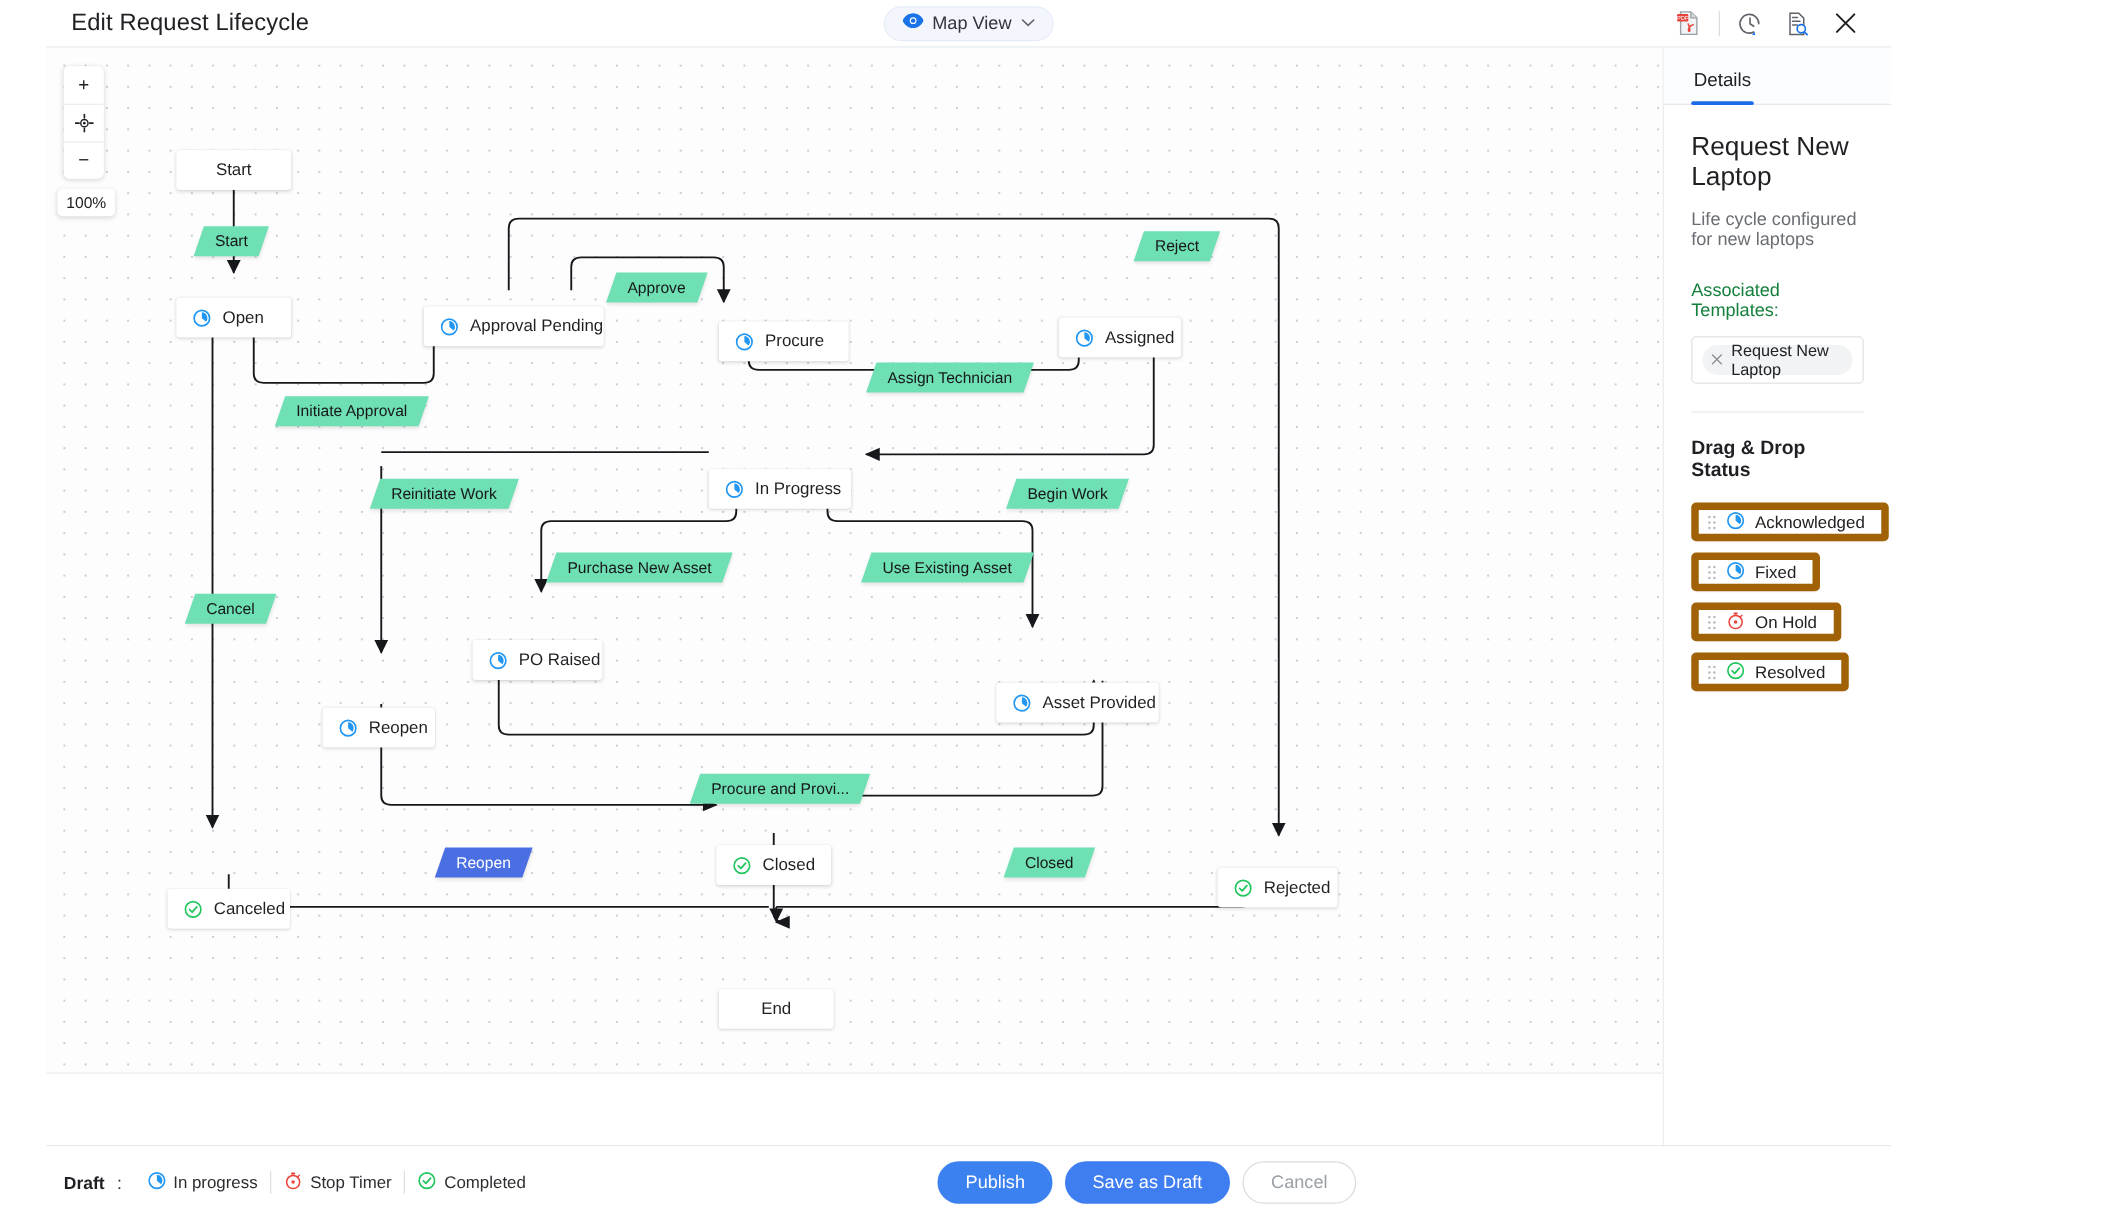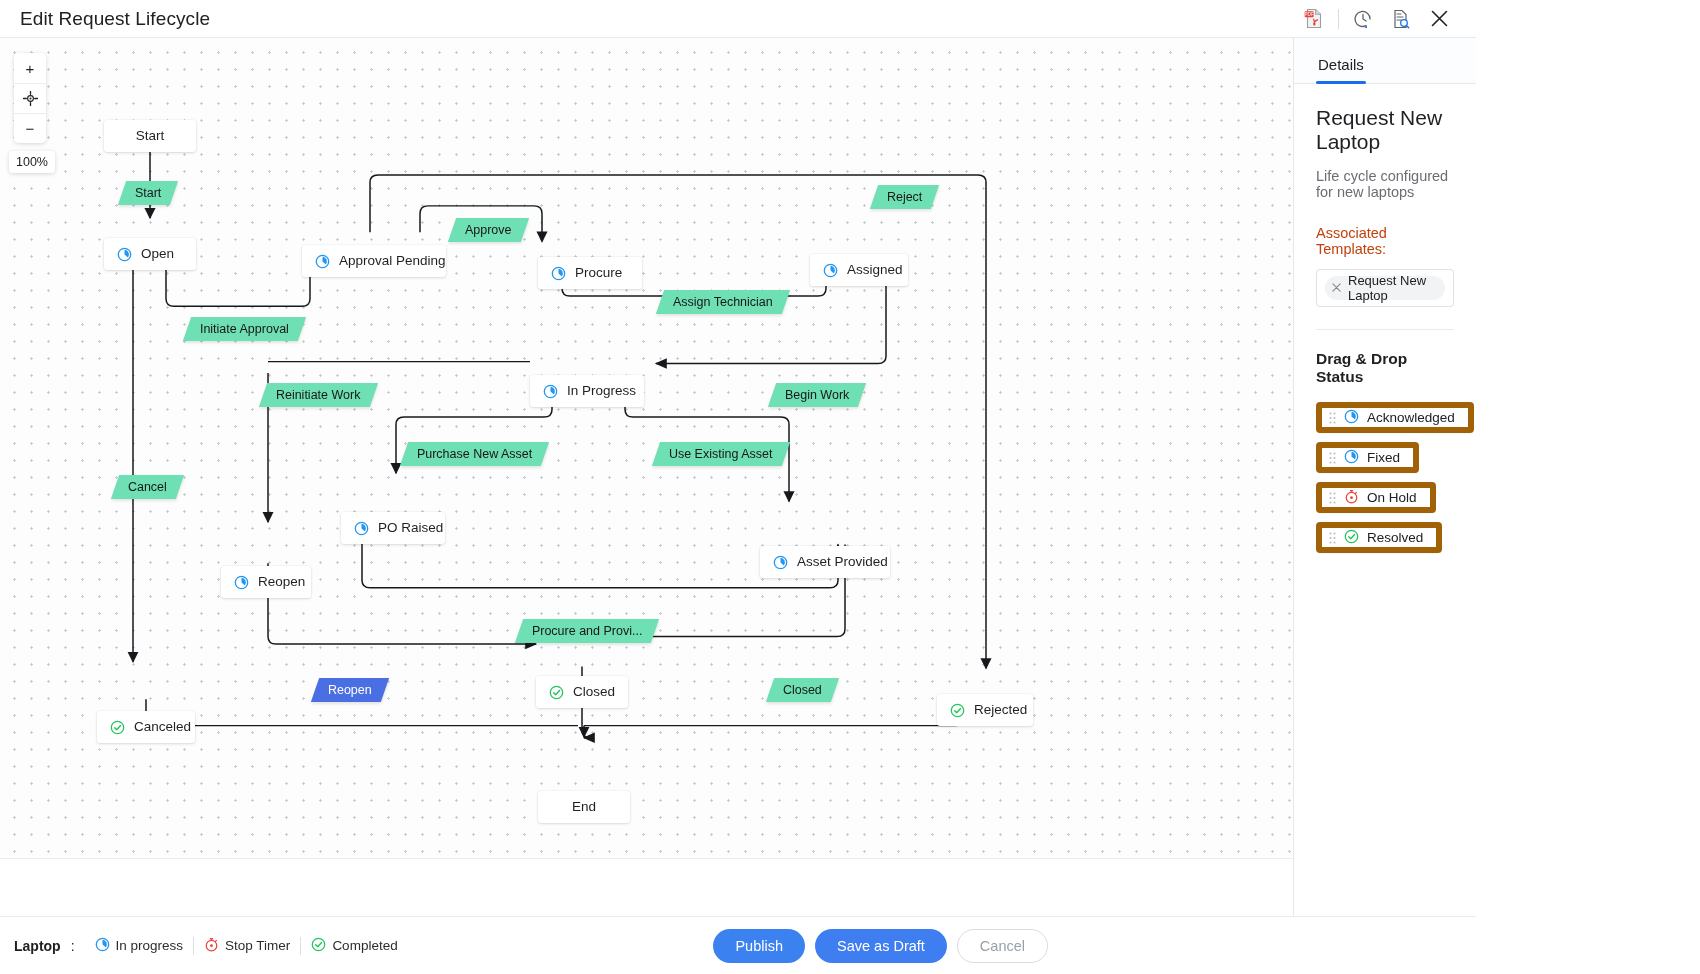--- a/index.html
+++ b/index.html
@@ -2,21 +2,21 @@
 <html><head>
 <meta charset="utf-8">
 <style>
   * { box-sizing: border-box; margin: 0; padding: 0; }
   html, body {
     width: 1700px; height: 974px;
     font-family: "Liberation Sans", sans-serif;
     background: #ffffff;
     overflow: hidden;
   }
-  #app { position: relative; width: 1476px; height: 974px; display: flex; flex-direction: column; }
+  #app { position: relative; width: 1476px; height: 974px; display: flex; flex-direction: column; margin-left: 37px; }
 
   
   .header {
     height: 38px;
     flex: 0 0 38px;
     background: #ffffff;
     border-bottom: 1px solid #e8eaed;
     display: flex;
     align-items: center;
     padding: 0 18px 0 20px;
@@ -151,21 +151,21 @@
     padding: 0 2px 10px 2px;
     position: relative; cursor: pointer;
   }
   .tab.active::after {
     content: ""; position: absolute; left: 0; right: 0; bottom: -1px;
     height: 3px; background: #1a6ce8; border-radius: 2px;
   }
   .details-body { padding: 22px 22px 0 22px; }
   .d-title { font-size: 21px; color: #1f2023; font-weight: 400; margin-bottom: 14px; }
   .d-sub { font-size: 14.5px; color: #6a6e73; margin-bottom: 25px; }
-  .d-section-label { font-size: 14.5px; color: #c2410c; margin-bottom: 12px; }
+  .d-section-label { font-size: 14.5px; color: #15803d; margin-bottom: 12px; }
   .chips-box {
     border: 1px solid #dfe1e5;
     border-radius: 4px;
     padding: 6px 8px;
     min-height: 34px;
     display: flex; align-items: center; gap: 6px;
   }
   .chip {
     display: inline-flex; align-items: center; gap: 7px;
     background: #f1f3f4;
@@ -220,20 +220,37 @@
   .btn-ghost { background: #fff; color: #9aa0a6; border: 1px solid #dadce0; }
 </style>
 </head>
 <body>
 
 <div id="app">
 
   <div class="header">
     <div class="header-title">Edit Request Lifecycle</div>
 
+    <div class="header-center">
+      <div class="mapview-btn">
+        <span>
+          <svg width="17" height="13" viewBox="0 0 20 14">
+            <path d="M10 0C5 0 1.6 3.5 0.4 6.4a1.5 1.5 0 000 1.2C1.6 10.5 5 14 10 14s8.4-3.5 9.6-6.4a1.5 1.5 0 000-1.2C18.4 3.5 15 0 10 0z" fill="#1a73e8"></path>
+            <circle cx="10" cy="7" r="3.2" fill="#ffffff"></circle>
+            <circle cx="10" cy="7" r="2.1" fill="#1a73e8"></circle>
+          </svg>
+        </span>
+        <span>Map View</span>
+        <span class="chev">
+          <svg width="11" height="7" viewBox="0 0 11 7">
+              <path d="M1 1l4.5 4.3L10 1" stroke="#5f6368" stroke-width="1.3" fill="none" stroke-linecap="round"></path>
+            </svg>
+        </span>
+      </div>
+    </div>
 
     <div class="header-right">
       <div class="hicon">
         <svg width="20" height="21" viewBox="0 0 20 21">
           <path d="M3.5 1.5h8.2l4.8 4.8v13.2H3.5z" fill="#f1f3f4" stroke="#9aa0a6" stroke-width="1.1"></path>
           <path d="M11.7 1.5v4.8h4.8" fill="#dadce0" stroke="#9aa0a6" stroke-width="1.1"></path>
           <rect x="0.6" y="3.2" width="9" height="6" rx="1" fill="#e8433a"></rect>
           <text x="5.1" y="8.1" font-size="4.6" fill="#fff" text-anchor="middle" font-family="Liberation Sans">PDF</text>
           <path d="M9.6 11.2c.6 1.6 1.6 4.4 1.2 5.4-.4 1-1.3.2-1-1 .4-1.6 2-3.4 3.8-3.8" stroke="#e8433a" stroke-width="1.2" fill="none" stroke-linecap="round"></path>
         </svg>
@@ -586,21 +603,21 @@
                 </svg></span>
               <span>Resolved</span>
             </div>
           </div>
       </div>
     </div>
   </div>
 
   <div class="footer">
     <div class="legend">
-      <span class="legend-title">Laptop</span>
+      <span class="legend-title">Draft</span>
       <span class="legend-colon">:</span>
       <div id="legend-items" style="display:flex;align-items:center;">
           <div class="legend-item">
             <span><svg width="15" height="15" viewBox="0 0 16 16">
                 <circle cx="8" cy="8" r="6.6" fill="#ffffff" stroke="#2196f3" stroke-width="1.4"></circle>
                 <path d="M8 8 L8 2.6 A5.4 5.4 0 0 1 12.3 10.6 Z" fill="#2196f3" opacity="0.0"></path>
                 <path d="M8 8 V2.9 A5.1 5.1 0 0 1 11.6 11.1 Z" fill="#2196f3"></path>
               </svg></span>
             <span>In progress</span>
           </div>

